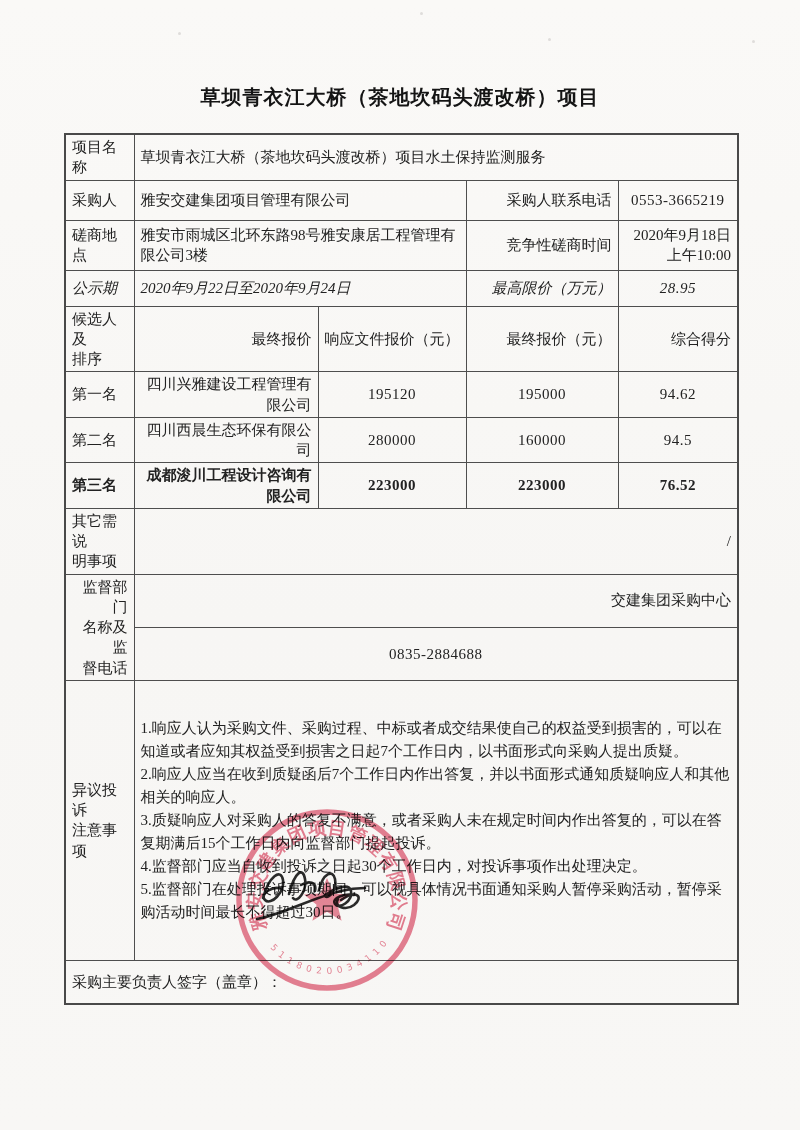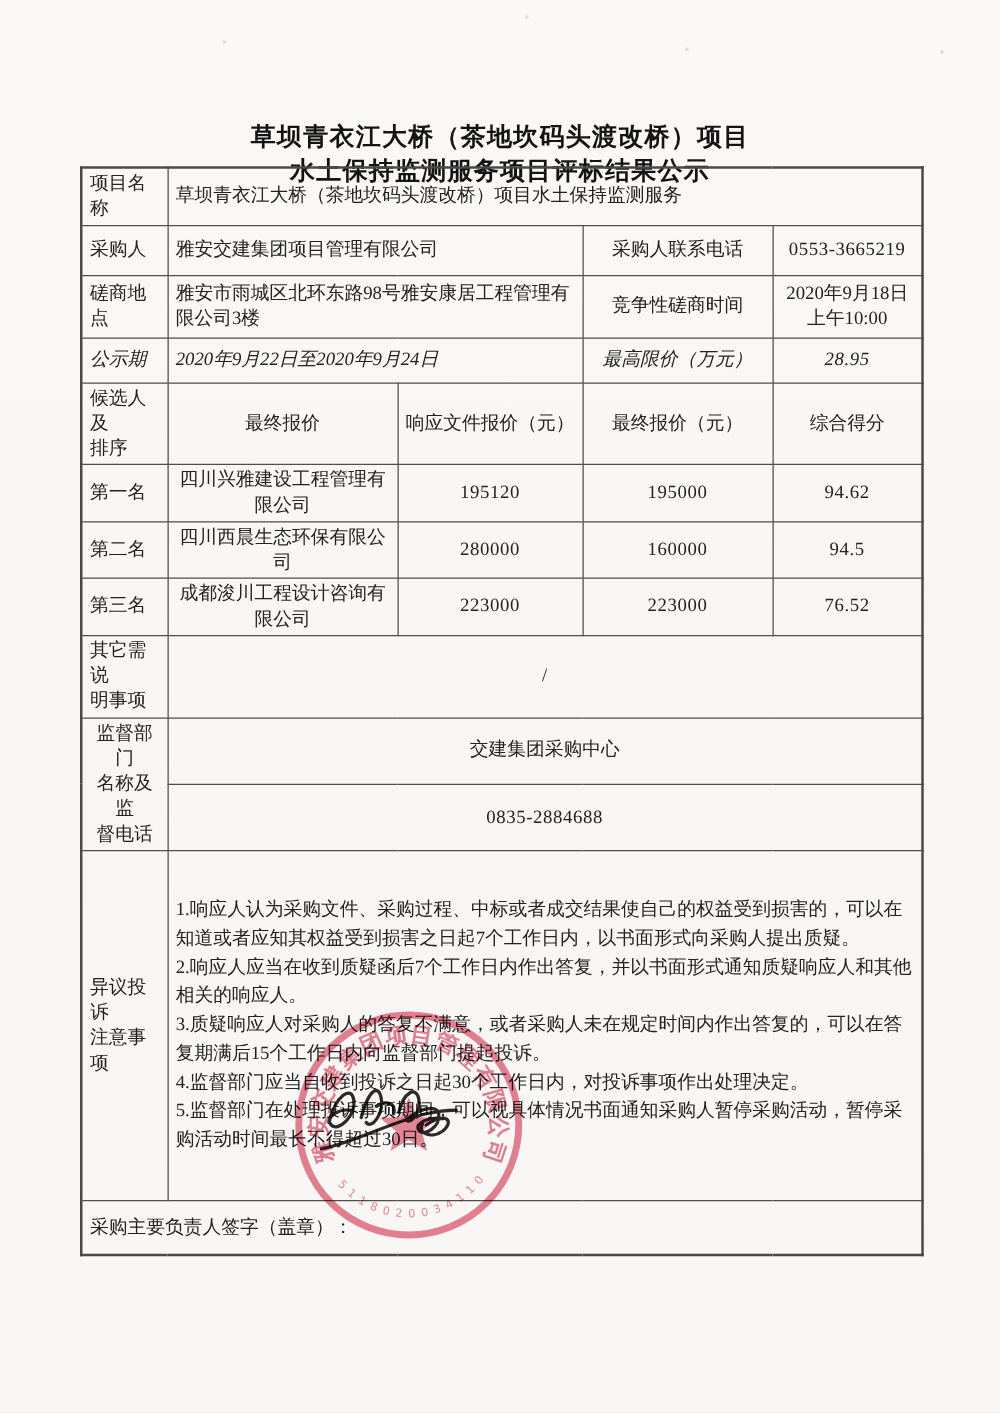--- a/index.html
+++ b/index.html
@@ -10,49 +10,49 @@
   .page{
     position:relative;
     width:800px;height:1130px;
     margin:0 auto;
     background:linear-gradient(180deg,#faf9f7 0%,#f7f6f4 55%,#f8f7f5 100%);
     overflow:hidden;
     color:#1f1f1f;
   }
   .speck{position:absolute;width:3px;height:3px;border-radius:50%;background:#dfdddb;}
   .doc-title{
-    position:absolute;left:0;top:97px;width:100%;
+    position:absolute;left:0;top:84px;width:100%;
     text-align:center;font-weight:bold;font-size:20px;line-height:27px;
     color:#141414;letter-spacing:1px;
   }
   table.notice{
     position:absolute;left:64px;top:133px;
     width:673px;border-collapse:collapse;table-layout:fixed;
     font-size:15px;color:#222;
     border:2.4px solid #494949;
   }
   table.notice td{
     border:1.7px solid #4e4e4e;
     padding:2px 6px;
     vertical-align:middle;
     line-height:1.35;
     overflow:hidden;
   }
   td.lbl{text-align:left;}
-  td.ctr{text-align:center;}
+  td.ctr{text-align:right;}
   td.num{text-align:center;letter-spacing:.5px;}
   .prewrap{white-space:pre-line;}
   tr.r-project{height:40px;}
   tr.r-buyer{height:40px;}
   tr.r-venue{height:50px;}
   tr.r-period{height:36px;font-style:italic;}
   tr.r-chead{height:38px;}
   tr.r-cand1{height:43px;}
   tr.r-cand2{height:43px;}
-  tr.r-cand3{height:40px;}
+  tr.r-cand3{height:40px;font-weight:bold;}
   tr.r-other{height:36px;}
   tr.r-sup{height:48px;}
   tr.r-complaint{height:280px;}
   tr.r-sign{height:44px;}
   td.complaint-cell{padding:6px 10px;margin-top:19px;}
   .complaint-item{line-height:23px;text-align:left;}
   td.sign-cell{padding-left:6px;}
   .stamp-svg{
     position:absolute;left:222px;top:795px;width:210px;height:210px;
     mix-blend-mode:multiply;opacity:.88;
@@ -67,21 +67,20 @@
 
 <div class="page">
 
   <span class="speck" style="left:178px;top:32px"></span>
   <span class="speck" style="left:420px;top:12px"></span>
   <span class="speck" style="left:548px;top:38px"></span>
   <span class="speck" style="left:752px;top:40px"></span>
 
   <div class="doc-title">
     <div>草坝青衣江大桥（茶地坎码头渡改桥）项目</div>
-    <div>水土保持监测服务项目评标结果公示</div>
   </div>
 
   <table class="notice">
     <colgroup>
       <col style="width:69px">
         <col style="width:184px">
         <col style="width:148px">
       <col style="width:152px">
         <col style="width:120px">
     </colgroup>

